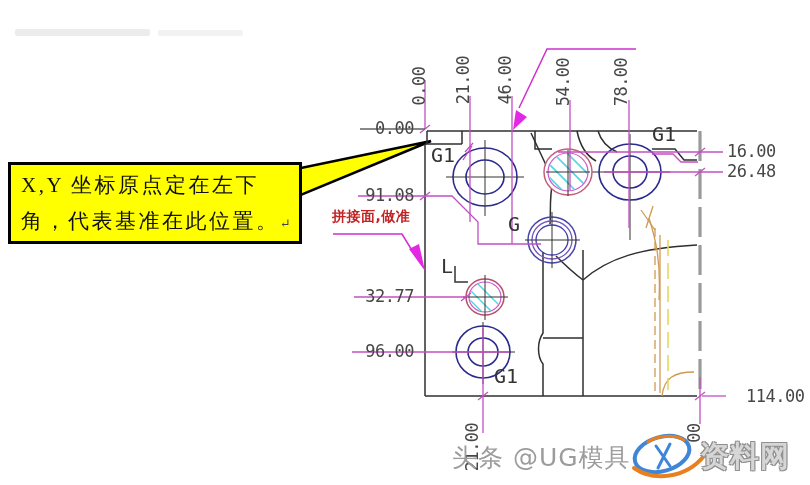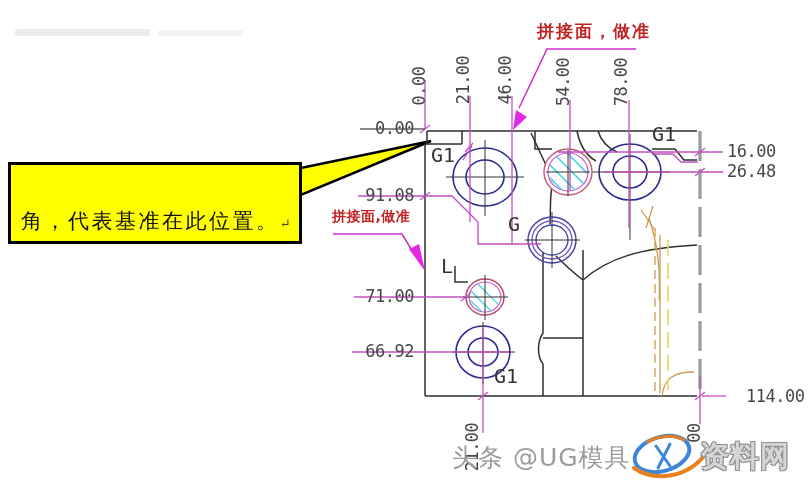--- a/index.html
+++ b/index.html
@@ -208,37 +208,36 @@
       <path d="M333,234 H402 L413,252" stroke="#d02fd0" stroke-width="1.5"></path>
     </g>
 
     <line x1="360" y1="129" x2="425" y2="129" stroke="#606060" stroke-width="1.4"></line>
 
     <polygon points="513,130 516,110 527,117" fill="#e228e2"></polygon>
     <polygon points="425,271 409,249 419,244" fill="#e228e2"></polygon>
   </svg>
 
   <div class="callout">
-    <br>
+    <span>X,Y 坐标原点定在左下</span><br>
     <span>角，代表基准在此位置。</span><span class="ret">↵</span>
   </div>
 
-  <div class="red-note top" style="left:537px;top:23px;">拼接面，做准</div>
   <div class="red-note left" style="left:332px;top:209px;text-align:right;">拼接面,做准</div>
 
   <span class="dim rot" style="left:419px;top:86px;">0.00</span>
   <span class="dim rot" style="left:463px;top:80px;">21.00</span>
   <span class="dim rot" style="left:505px;top:80px;">46.00</span>
   <span class="dim rot" style="left:563px;top:82px;">54.00</span>
   <span class="dim rot" style="left:621px;top:82px;">78.00</span>
 
   <span class="dim dim-right" style="left:344px;top:120px;">0.00</span>
   <span class="dim dim-right" style="left:344px;top:187px;">91.08</span>
-  <span class="dim dim-right" style="left:344px;top:288px;">71.00</span>
-  <span class="dim dim-right" style="left:344px;top:343px;">66.92</span>
+  <span class="dim dim-right" style="left:344px;top:288px;">32.77</span>
+  <span class="dim dim-right" style="left:344px;top:343px;">96.00</span>
 
   <span class="dim" style="left:727px;top:143px;">16.00</span>
   <span class="dim" style="left:727px;top:163px;">26.48</span>
   <span class="dim" style="left:730px;top:388px;margin-left:16px;">114.00</span>
 
   <span class="dim rot" style="left:472px;top:447px;">21.00</span>
   <span class="dim rot" style="left:694px;top:433px;">00</span>
 
   <span class="plabel" style="left:431px;top:145px;">G1</span>
   <span class="plabel" style="left:652px;top:124px;">G1</span>

